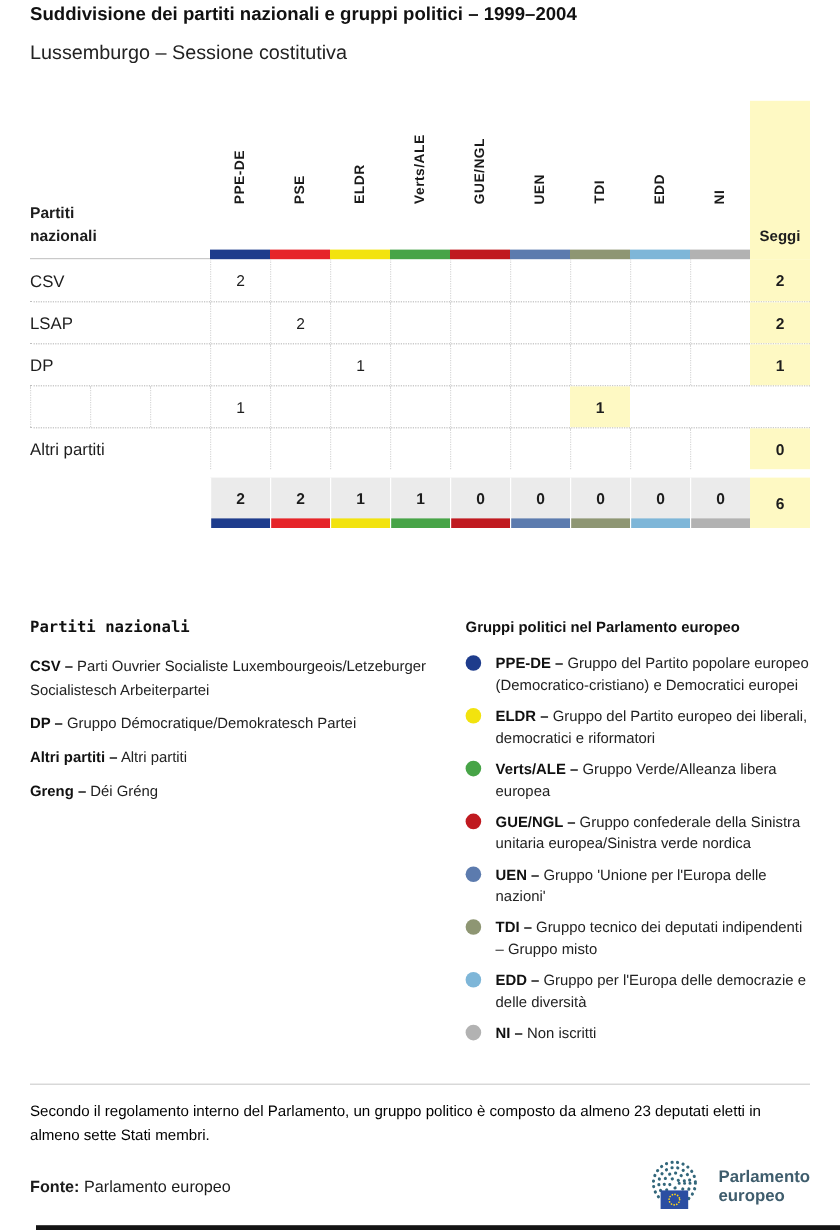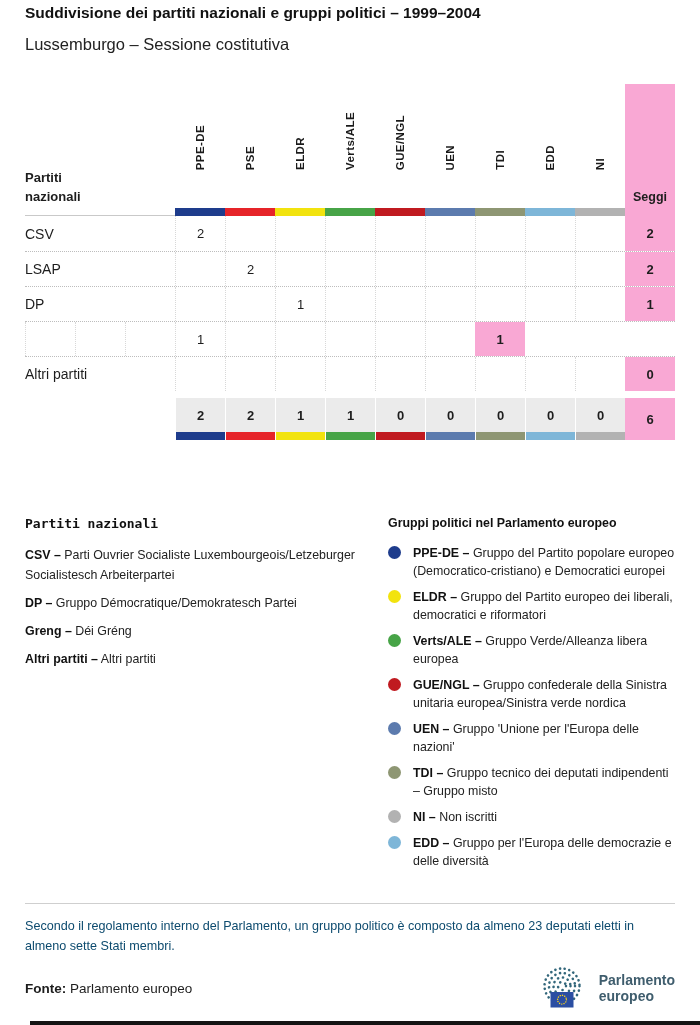--- a/index.html
+++ b/index.html
@@ -10,21 +10,21 @@
   }
   .page { padding:4px 25px 0 25px; }
 
   .title { font-size:15.5px; font-weight:bold; color:#111; margin-bottom:13px; }
   .subtitle { font-size:16.5px; font-weight:normal; color:#222; }
 
   
   .tbl { margin-top:30px; }
   .lbl-col { width:150px; }
   .gcol { width:50px; }
-  .seggi-col { width:50px; background:#f9a8d4; }
+  .seggi-col { width:50px; background:#fef9c3; }
 
   .hdr-row { display:flex; height:132px; align-items:stretch; }
   .hdr-lbl { display:flex; flex-direction:column; justify-content:flex-end;
              padding-bottom:9px; border-bottom:1px solid #c9c9c9;
              font-weight:bold; font-size:13px; line-height:19px; }
   .hdr-lbl span { display:block; width:72px; }
   .hdr-g { display:flex; flex-direction:column; }
   .vlabels { flex:1; display:flex; align-items:flex-end; justify-content:center; padding-bottom:38px; }
   .vtxt { writing-mode:vertical-rl; transform:rotate(180deg);
           font-weight:bold; font-size:11.5px; letter-spacing:0.4px; color:#1a1a1a; }
@@ -56,21 +56,21 @@
   .leg-item { font-size:12.4px; line-height:20px; margin-bottom:8px; color:#222; }
   .leg-item b { color:#111; }
   .leg-title2 { font-weight:bold; font-size:12.4px; margin-bottom:14px; color:#111; }
   .gitem { display:flex; margin-bottom:8px; font-size:12.4px; line-height:18px; color:#222; }
   .dot { width:13px; height:13px; border-radius:50%; flex-shrink:0; margin-right:12px; margin-top:2px; }
   .gtext b { color:#111; }
 
   
   .footnote-wrap { position:absolute; left:25px; right:25px; top:903px;
                    border-top:1px solid #cfcfcf; padding-top:12px;
-                   font-size:12.6px; line-height:20px; color:#0c4a6e; }
+                   font-size:12.6px; line-height:20px; color:#000000; }
   .footer { position:absolute; left:25px; right:25px; top:962px; height:52px;
             display:flex; justify-content:space-between; align-items:center; }
   .fonte { font-size:13.5px; color:#1d1d1d; }
   .fonte b { font-weight:bold; }
   .logo-wrap { display:flex; align-items:center; }
   .logo-text { margin-left:10px; font-weight:bold; font-size:14px;
                line-height:16px; color:#3f5d6d; }
   .bottom-bar { position:absolute; bottom:0; left:30px; right:0; height:4px; background:#141414; }
 </style>
 </head>
@@ -253,22 +253,22 @@
       </div>
       <div class="seggi-col tseggi">6</div>
     </div>
   </div>
 
   <div class="legend">
     <div class="leg-left">
       <div class="leg-title-mono">Partiti nazionali</div>
       <div class="leg-item"><b>CSV –</b> <span>Parti Ouvrier Socialiste Luxembourgeois/Letzeburger Socialistesch Arbeiterpartei</span></div>
       <div class="leg-item"><b>DP –</b> <span>Gruppo Démocratique/Demokratesch Partei</span></div>
+      <div class="leg-item"><b>Altri partiti –</b> <span>Altri partiti</span></div>
       <div class="leg-item"><b>Greng –</b> <span>Déi Gréng</span></div>
-      <div class="leg-item"><b>Altri partiti –</b> <span>Altri partiti</span></div>
     </div>
 
     <div class="leg-right">
       <div class="leg-title2">Gruppi politici nel Parlamento europeo</div>
       <div class="gitem">
         <span class="dot" style="background-color: rgb(30, 60, 140);"></span>
         <div class="gtext"><b>PPE-DE –</b> <span>Gruppo del Partito popolare europeo (Democratico-cristiano) e Democratici europei</span></div>
       </div>
       <div class="gitem">
         <span class="dot" style="background-color: rgb(242, 227, 14);"></span>
@@ -284,26 +284,26 @@
       </div>
       <div class="gitem">
         <span class="dot" style="background-color: rgb(92, 123, 174);"></span>
         <div class="gtext"><b>UEN –</b> <span>Gruppo 'Unione per l'Europa delle nazioni'</span></div>
       </div>
       <div class="gitem">
         <span class="dot" style="background-color: rgb(142, 150, 115);"></span>
         <div class="gtext"><b>TDI –</b> <span>Gruppo tecnico dei deputati indipendenti – Gruppo misto</span></div>
       </div>
       <div class="gitem">
+        <span class="dot" style="background-color: rgb(126, 182, 216);"></span>
+        <div class="gtext"><b>EDD –</b> <span>Gruppo per l'Europa delle democrazie e delle diversità</span></div>
+      </div>
+      <div class="gitem">
         <span class="dot" style="background-color: rgb(178, 178, 178);"></span>
         <div class="gtext"><b>NI –</b> <span>Non iscritti</span></div>
-      </div>
-      <div class="gitem">
-        <span class="dot" style="background-color: rgb(126, 182, 216);"></span>
-        <div class="gtext"><b>EDD –</b> <span>Gruppo per l'Europa delle democrazie e delle diversità</span></div>
       </div>
     </div>
   </div>
 
 </div>
 
 <div class="footnote-wrap">
   <span>Secondo il regolamento interno del Parlamento, un gruppo politico è composto da almeno 23 deputati eletti in almeno sette Stati membri.</span>
 </div>
 

